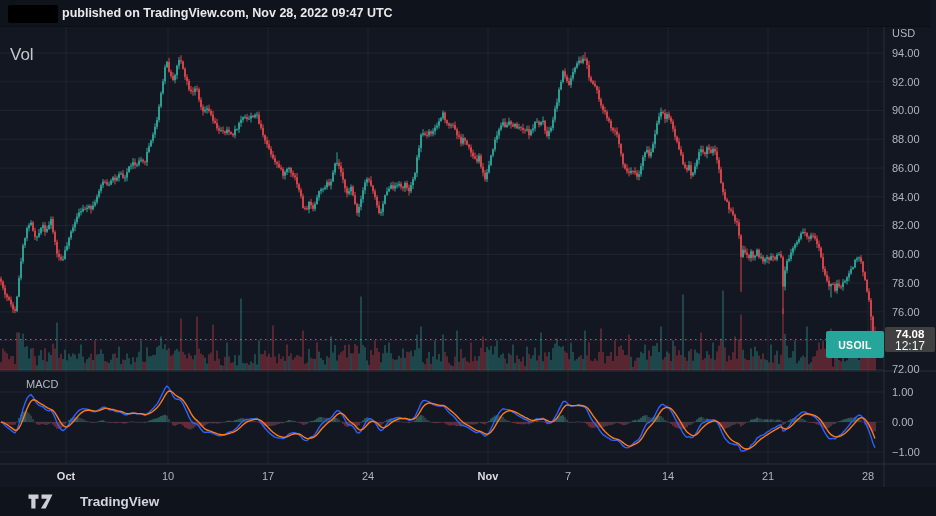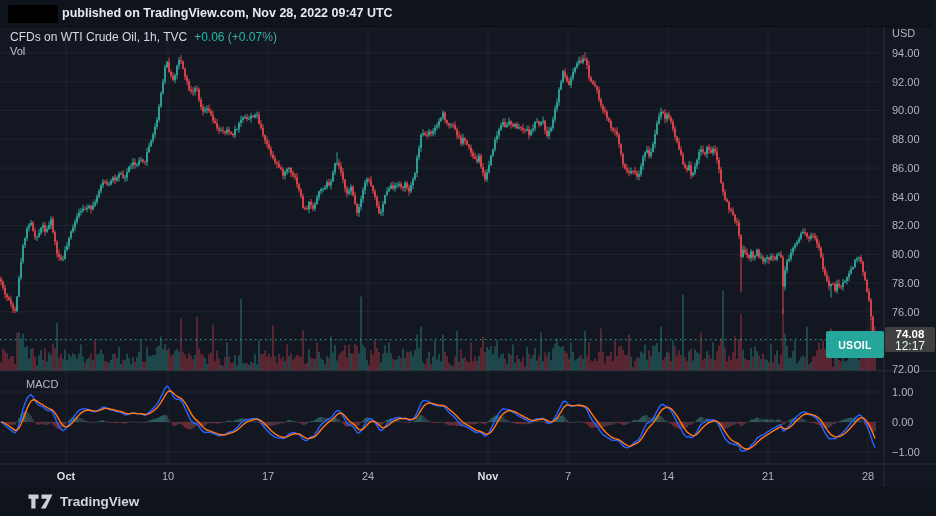--- a/index.html
+++ b/index.html
@@ -7,31 +7,31 @@
           font-family:"Liberation Sans",sans-serif;}
   .topbar{position:absolute;left:0;top:0;width:931px;height:26px;background:#0f131c;
           border-bottom:1px solid #0b0e15;display:flex;align-items:center;z-index:30;}
   .redaction{position:absolute;left:8px;top:5px;width:50px;height:18px;background:#000;border-radius:2px;}
   .publish{position:absolute;left:62px;top:0;height:26px;line-height:26px;color:#e9eaed;
            font-size:12.5px;font-weight:700;white-space:nowrap;}
   #chart{position:absolute;left:0;top:0;z-index:10;}
   .legend{position:absolute;left:10px;top:30px;z-index:20;font-size:12px;white-space:nowrap;}
   .legend .title{color:#d6d9de;}
   .legend .change{color:#2bb3a4;margin-left:7px;}
-  .vol-label{position:absolute;left:10px;top:45px;z-index:20;font-size:11px;color:#c3c7ce;}
+  .vol-label{position:absolute;left:10px;top:45px;z-index:20;font-size:17px;color:#c3c7ce;}
   .macd-label{position:absolute;left:26px;top:378px;z-index:20;font-size:11px;color:#b5b9c1;}
   .usoil-tag{position:absolute;left:826px;top:331px;width:58px;height:27px;z-index:21;
              background:#26a69a;border-radius:2px;color:#fff;font-size:10.5px;font-weight:700;
              display:flex;align-items:center;justify-content:center;letter-spacing:.3px;}
   .price-badge{position:absolute;left:885px;top:327px;width:50px;height:25px;z-index:21;
                background:#404040;border-radius:2px;color:#fff;text-align:center;}
   .price-badge .p{font-size:11.5px;font-weight:700;line-height:13px;margin-top:1px;}
   .price-badge .t{font-size:12px;line-height:10px;color:#eafffb;}
   .footer{position:absolute;left:0;top:487px;width:936px;height:29px;background:#0f131c;z-index:15;
-          display:flex;align-items:center;}
+          display:flex;align-items:center;gap:20px;}
   .tv-mark{margin-left:28px;display:block;}
   .brand{margin-left:7px;color:#d3d6db;font-size:13.5px;font-weight:600;}
 </style>
 </head>
 <body>
 
 <div class="screen">
 
   <div class="topbar">
     <div class="redaction"></div>
@@ -1854,23 +1854,20 @@
         <text x="268" y="479.5" fill="#b2b5be" font-weight="400">17</text>
         <text x="368" y="479.5" fill="#b2b5be" font-weight="400">24</text>
         <text x="488" y="479.5" fill="#dcdee3" font-weight="700">Nov</text>
         <text x="568" y="479.5" fill="#b2b5be" font-weight="400">7</text>
         <text x="668" y="479.5" fill="#b2b5be" font-weight="400">14</text>
         <text x="768" y="479.5" fill="#b2b5be" font-weight="400">21</text>
         <text x="868" y="479.5" fill="#b2b5be" font-weight="400">28</text>
       </g>
     </svg>
 
-  <div class="legend">
-    <span class="title">CFDs on WTI Crude Oil, 1h, TVC</span><span class="change">+0.06 (+0.07%)</span>
-  </div>
   <div class="vol-label">Vol</div>
   <div class="macd-label">MACD</div>
 
   <div class="usoil-tag">USOIL</div>
   <div class="price-badge">
     <div class="p">74.08</div>
     <div class="t">12:17</div>
   </div>
 
   <div class="footer">

